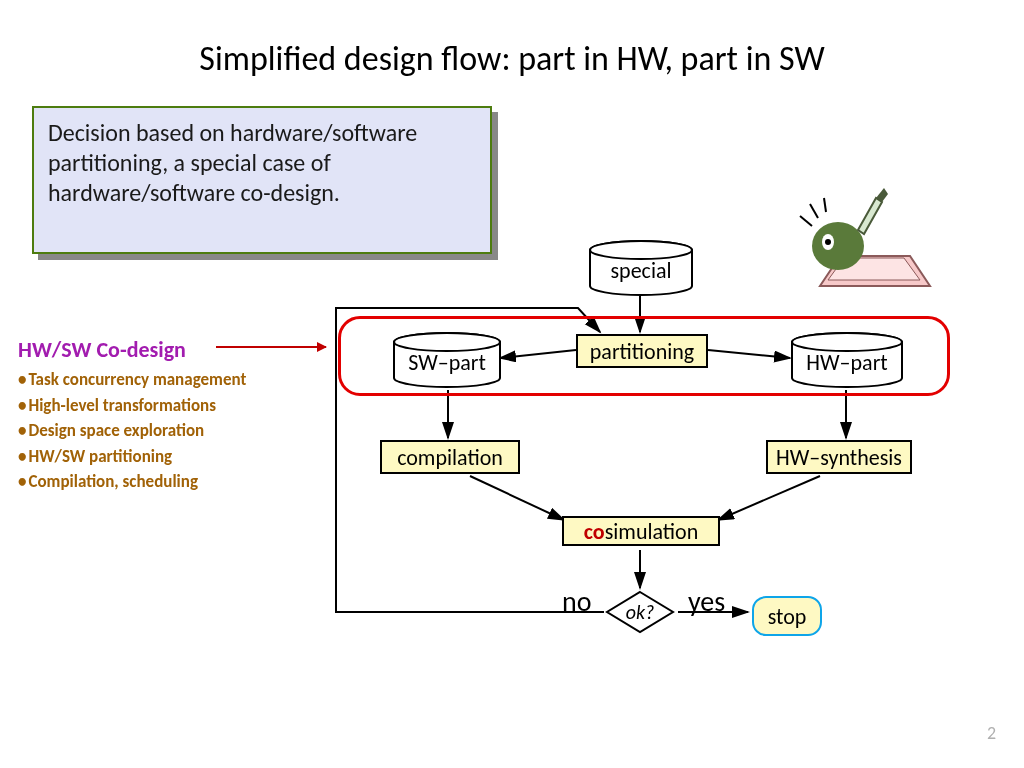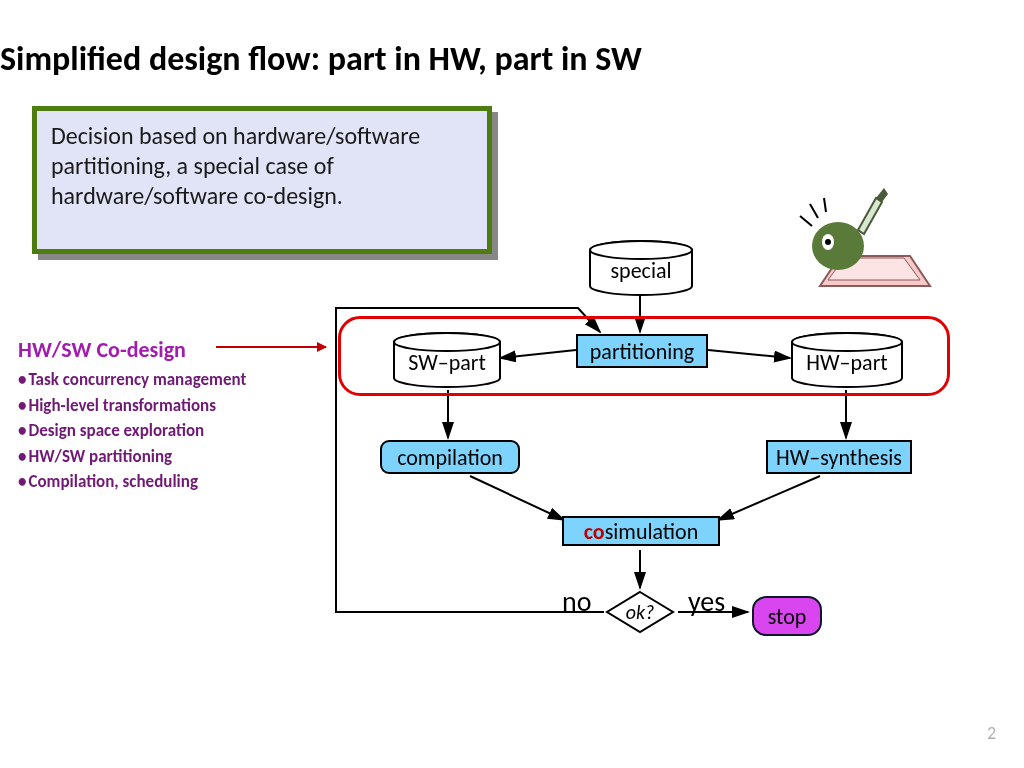--- a/index.html
+++ b/index.html
@@ -10,54 +10,55 @@
     background: #fff;
     font-family: Calibri, Arial, sans-serif;
     position: relative;
     overflow: hidden;
   }
   .title {
     position: absolute;
     top: 38px;
     left: 0;
     width: 1024px;
+    text-align: center;
     font-size: 34px;
-    font-weight: 700;
+    font-weight: 400;
     color: #000;
   }
   .callout-shadow {
     position: absolute;
     left: 38px; top: 112px;
     width: 460px; height: 148px;
     background: #888;
   }
   .callout {
     position: absolute;
     left: 32px; top: 106px;
     width: 460px; height: 148px;
     background: #e1e4f7;
-    border: 5px solid #4d7c0f;
+    border: 2px solid #4d7c0f;
     padding: 10px 14px;
     font-size: 24px;
     color: #1a1a1a;
     line-height: 1.25;
   }
   .codesign-block {
     position: absolute;
     left: 18px; top: 336px;
     width: 300px;
   }
   .codesign-title {
     color: #a21caf;
     font-weight: 700;
     font-size: 22px;
     margin-bottom: 4px;
   }
   .codesign-item {
-    color: #701a75;
+    color: #a16207;
     font-weight: 700;
     font-size: 17px;
     line-height: 1.5;
   }
   .codesign-item::before {
     content: "•";
     margin-right: 2px;
   }
   .red-arrow {
     position: absolute;
@@ -81,39 +82,39 @@
   }
 
   
   .flow {
     position: absolute;
     left: 300px; top: 240px;
     width: 700px; height: 480px;
   }
   .box {
     position: absolute;
-    background: #7dd3fc;
+    background: #fef9c3;
     border: 2px solid #000;
     font-size: 22px;
     display: flex;
     align-items: center;
     justify-content: center;
     padding: 2px 8px;
   }
   .cyl {
     position: absolute;
     font-size: 22px;
     text-align: center;
   }
   .cyl svg { position: absolute; left:0; top:0; }
   .cyl .lbl { position: relative; width:100%; top: 50%; transform: translateY(-40%); }
   .rbox {
     position: absolute;
-    background:#d946ef;
-    border:2px solid #0f172a;
+    background:#fef9c3;
+    border:2px solid #0ea5e9;
     border-radius: 14px;
     font-size: 22px;
     display:flex; align-items:center; justify-content:center;
     padding: 18px 12px;
   }
   .diamond {
     position: absolute;
     width: 70px; height: 44px; font-style: italic;
   }
   .diamond svg { position:absolute; left:0; top:0; }
@@ -215,21 +216,21 @@
 
   <div class="cyl" style="left:490px; top:92px; width:114px; height:56px;">
     <svg width="114" height="56" viewBox="0 0 114 56">
       <ellipse cx="57" cy="10" rx="55" ry="9" fill="#fff" stroke="#000" stroke-width="2"></ellipse>
       <path d="M2 10 V46 A55 9 0 0 0 112 46 V10" fill="#fff" stroke="#000" stroke-width="2"></path>
       <ellipse cx="57" cy="10" rx="55" ry="9" fill="#fff" stroke="#000" stroke-width="2"></ellipse>
     </svg>
     <div class="lbl">HW–part</div>
   </div>
 
-  <div class="box" style="left:80px; top:200px; width:140px; height:34px;border-radius:9px;">compilation</div>
+  <div class="box" style="left:80px; top:200px; width:140px; height:34px;">compilation</div>
 
   <div class="box" style="left:466px; top:200px; width:146px; height:34px;">HW–synthesis</div>
 
   <div class="box" style="left:262px; top:276px; width:158px; height:30px;">
     <span style="color:#c00000;font-weight:700">co</span>
       <span>simulation</span>
   </div>
 
   <div class="diamond" style="left:305px; top:350px;">
     <svg width="70" height="44" viewBox="0 0 70 44">

